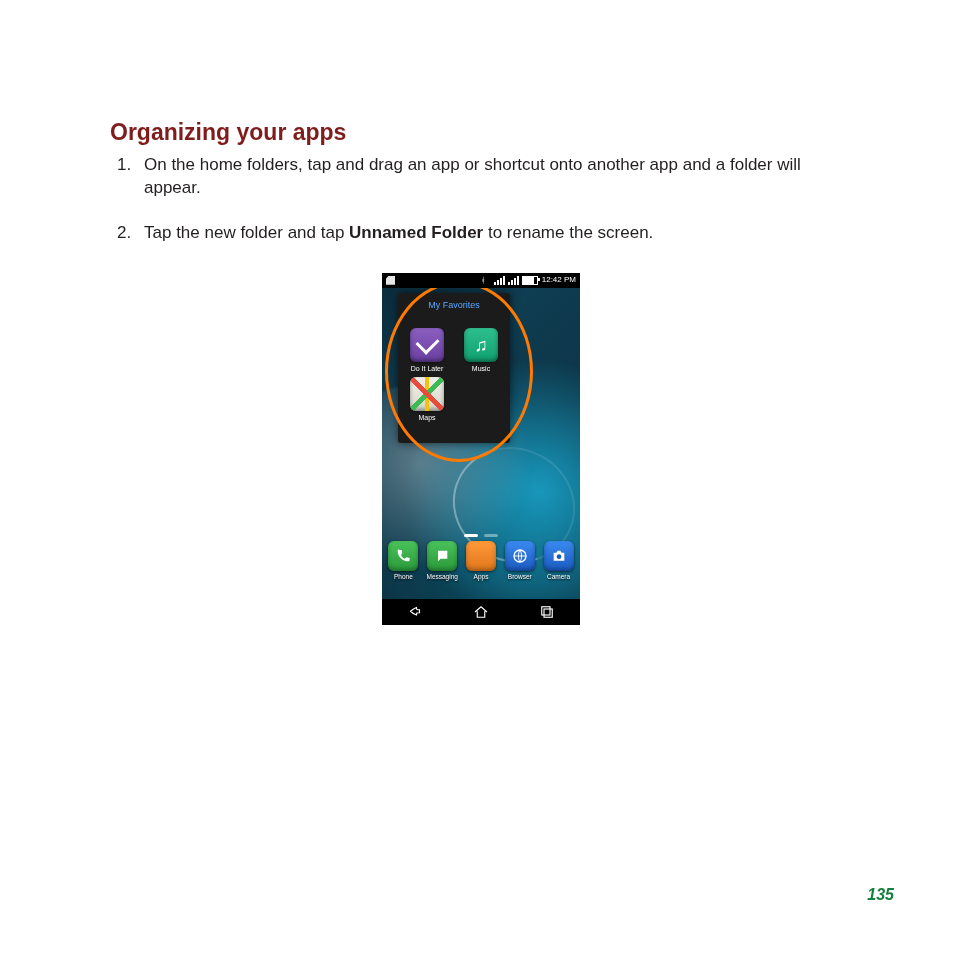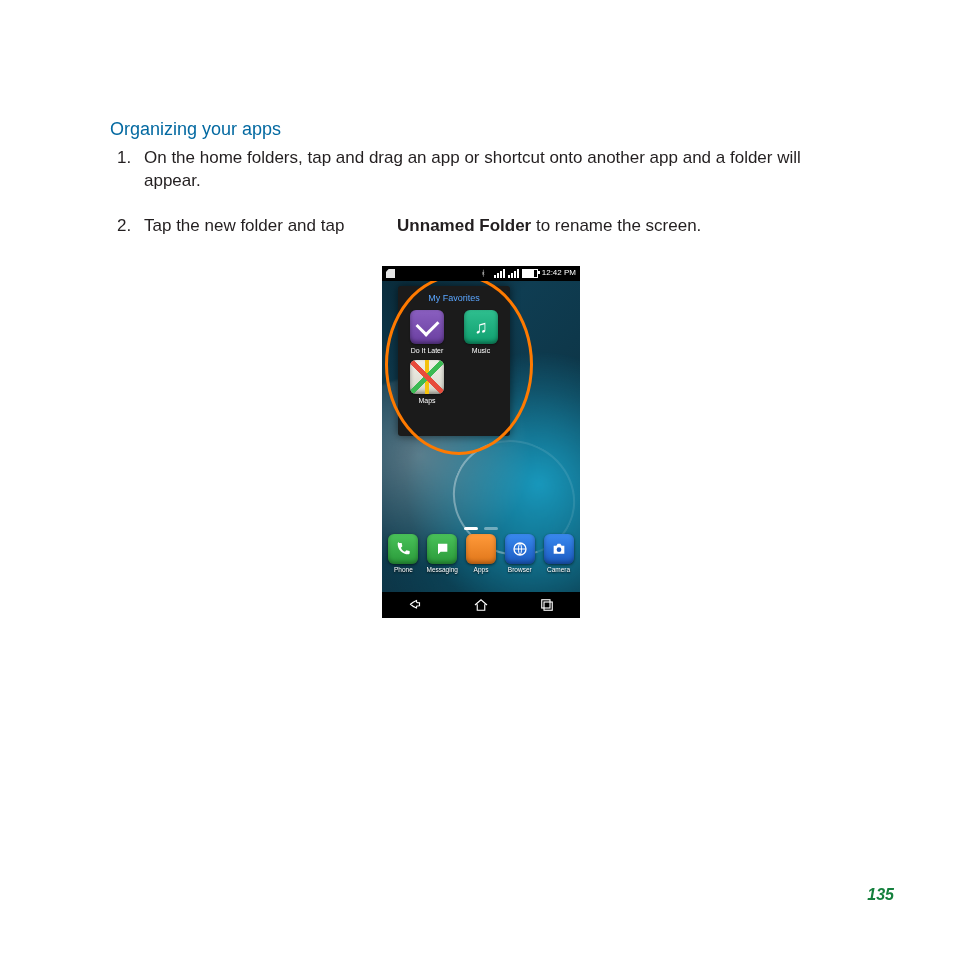--- a/index.html
+++ b/index.html
@@ -15,37 +15,37 @@
     position: relative;
   }
   .page {
     position: relative;
     width: 954px;
     height: 954px;
     box-sizing: border-box;
     padding: 117px 102px 0 110px;
   }
   .heading {
-    color: #0369a1;
-    font-weight: 400;
-    font-size: 18px;
+    color: #7f1d1d;
+    font-weight: 700;
+    font-size: 23px;
     margin: 0 0 6px 0;
   }
   .intro {
     margin: 0 0 20px 0;
   }
   ol.steps {
     margin: 0;
     padding: 0 0 0 26px;
   }
   ol.steps li {
     padding-left: 8px;
     margin: 0 0 22px 0;
   }
-  .bold { font-weight: 700; margin-left: 48px; }
+  .bold { font-weight: 700; }
 
   .shot-wrap {
     width: 100%;
     display: flex;
     justify-content: center;
     margin-top: 28px;
   }
   .phone {
     width: 198px;
     height: 352px;
@@ -119,21 +119,21 @@
     border-radius: 3px;
     box-shadow: 0 0 10px rgba(0,0,0,.6);
     z-index: 5;
     padding: 6px 4px 2px;
     box-sizing: border-box;
   }
   .folder-title {
     color: #5aa6ff;
     font-size: 9px;
     text-align: center;
-    margin-bottom: 6px;
+    margin-bottom: 17px;
   }
   .folder-grid {
     display: grid;
     grid-template-columns: repeat(2, 1fr);
     gap: 4px 4px;
     justify-items: center;
   }
   .fapp { width: 48px; text-align: center; }
   .fapp .ico {
     width: 34px; height: 34px; border-radius: 6px; margin: 0 auto 2px;

